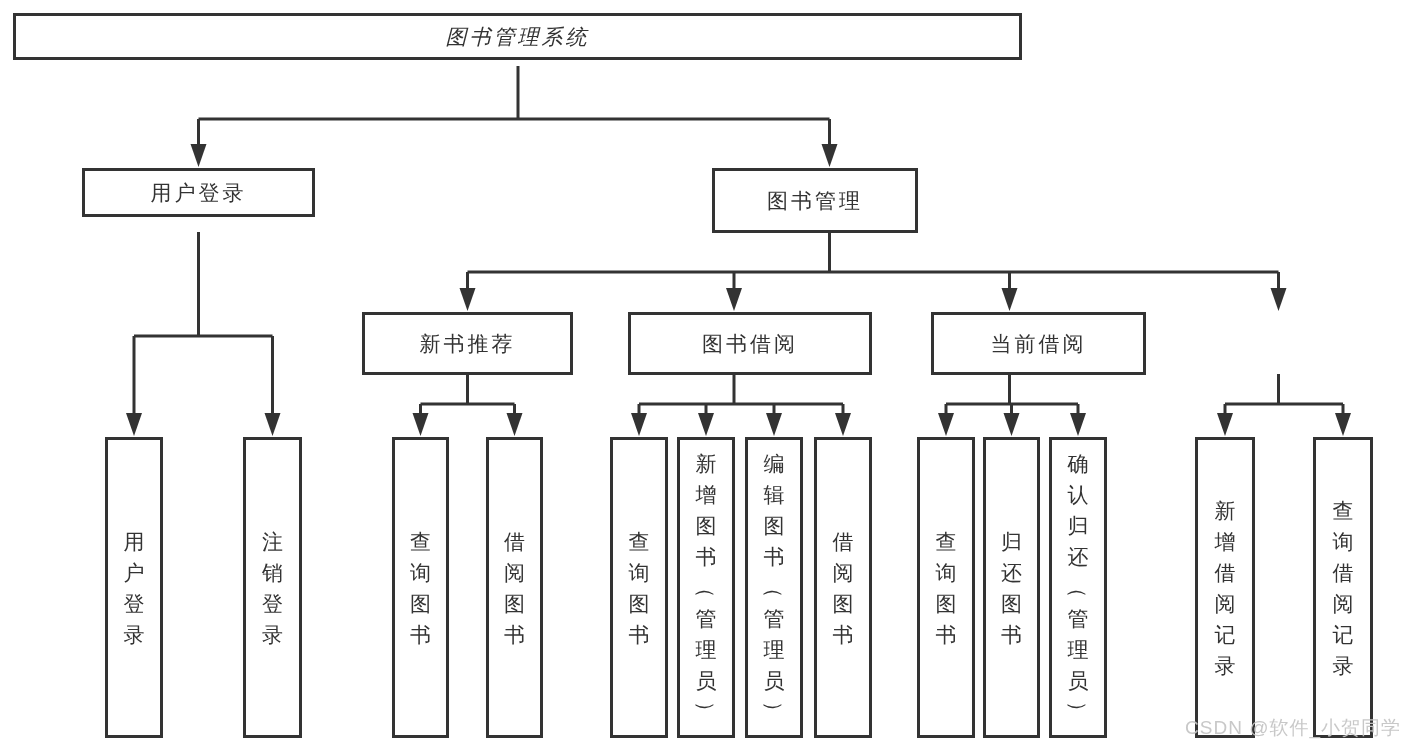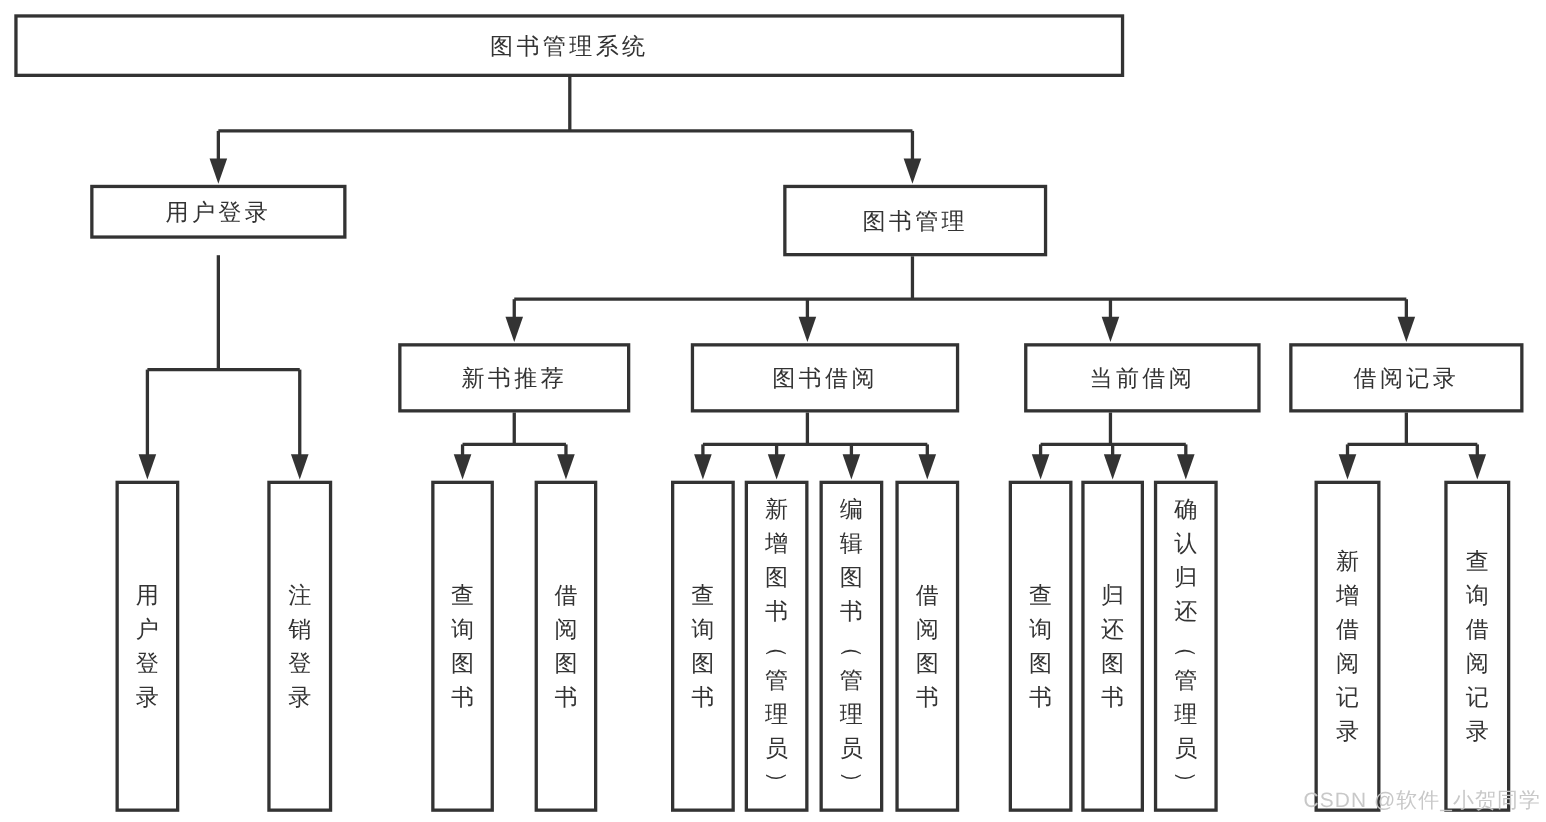--- a/index.html
+++ b/index.html
@@ -89,29 +89,28 @@
     <polygon points="1070,413 1086,413 1078,436"></polygon>
 
     <line x1="1278.5" y1="374" x2="1278.5" y2="404"></line>
     <line x1="1225" y1="404" x2="1343" y2="404"></line>
     <line x1="1225" y1="404" x2="1225" y2="430"></line>
     <line x1="1343" y1="404" x2="1343" y2="430"></line>
     <polygon points="1217,413 1233,413 1225,436"></polygon>
     <polygon points="1335,413 1351,413 1343,436"></polygon>
   </svg>
 
-  <div class="hbox" style="left:13px;top:13px;width:1009px;height:57px;">图书管理系统</div>
+  <div class="hbox" style="left:13px;top:13px;width:1009px;height:47px;font-style:italic;">图书管理系统</div>
 
   <div class="hbox" style="left:82px;top:168px;width:233px;height:49px;">用户登录</div>
-  <div class="hbox" style="left:712px;top:168px;width:240px;height:65px;">图书管理</div>
+  <div class="hbox" style="left:712px;top:168px;width:206px;height:65px;">图书管理</div>
 
   <div class="hbox" style="left:362px;top:312px;width:211px;height:63px;">新书推荐</div>
   <div class="hbox" style="left:628px;top:312px;width:244px;height:63px;">图书借阅</div>
   <div class="hbox" style="left:902px;top:312px;width:215px;height:63px;margin-left:29px;">当前借阅</div>
-  <div class="hbox" style="left:1172px;top:312px;width:213px;height:63px;">借阅记录</div>
 
   <div class="vbox" style="left:105px;width:58px;">
     <span class="vtext">
         <span class="vchar">用</span>
         <span class="vchar">户</span>
         <span class="vchar">登</span>
         <span class="vchar">录</span>
       </span>
   </div>
   <div class="vbox" style="left:243px;width:59px;">

